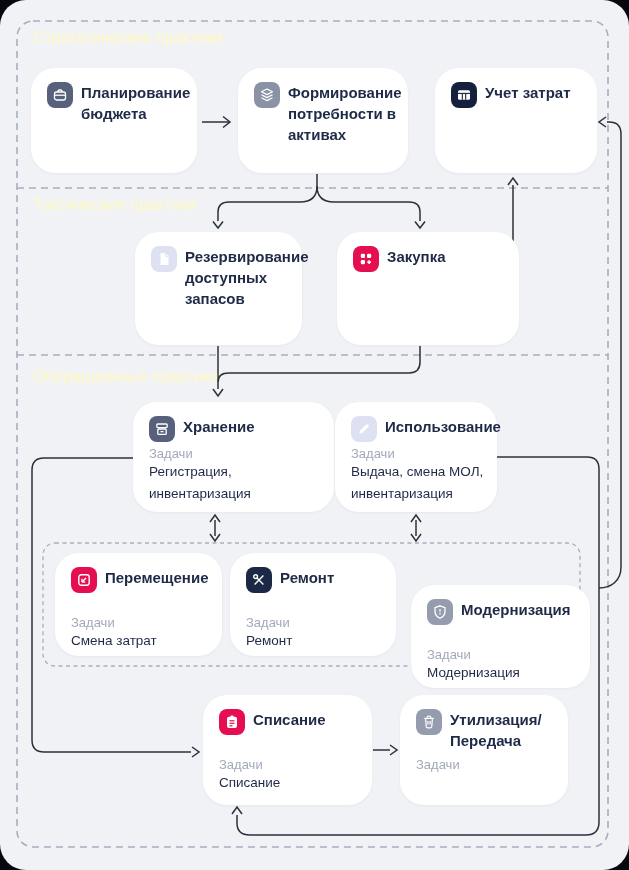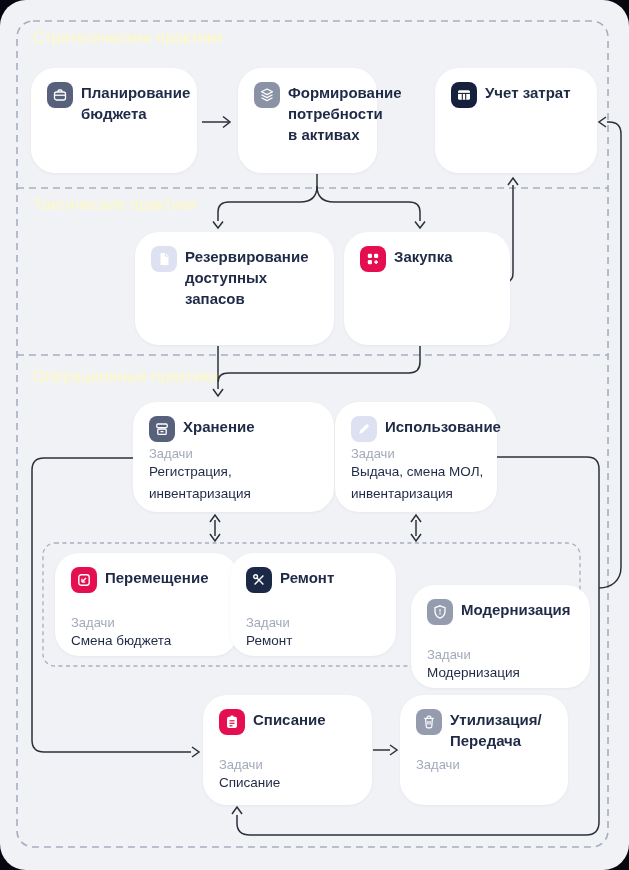--- a/index.html
+++ b/index.html
@@ -12,27 +12,27 @@
   .icon{position:absolute;left:16px;top:14px;width:26px;height:26px;border-radius:8px;
         display:flex;align-items:center;justify-content:center;}
   .title{position:absolute;left:50px;top:14px;right:8px;font-size:15px;line-height:21px;
          font-weight:700;color:#1f2a47;}
   .tlabel{position:absolute;left:16px;font-size:13px;color:#a3a9ba;}
   .tval{position:absolute;left:16px;right:10px;font-size:13.5px;line-height:22px;color:#1f2a47;}
   .tasks-high .tlabel{top:44px}.tasks-high .tval{top:59px}
   .tasks-low  .tlabel{top:62px}.tasks-low  .tval{top:77px}
   
   .c1{left:31px;top:68px;width:166px;height:105px;}
-  .c2{left:238px;top:68px;width:139px;height:105px;}
+  .c2{left:238px;top:68px;width:170px;height:105px;}
   .c3{left:435px;top:68px;width:162px;height:105px;}
-  .c4{left:135px;top:232px;width:167px;height:113px;padding-left:32px;}
-  .c5{left:344px;top:232px;width:166px;height:113px;}
+  .c4{left:135px;top:232px;width:167px;height:113px;}
+  .c5{left:337px;top:232px;width:182px;height:113px;}
   .c6{left:133px;top:402px;width:164px;height:110px;padding-left:37px;}
   .c7{left:335px;top:402px;width:162px;height:110px;}
-  .c8{left:55px;top:553px;width:167px;height:103px;padding-left:16px;}
+  .c8{left:55px;top:553px;width:167px;height:103px;}
   .c9{left:230px;top:553px;width:166px;height:103px;}
   .c10{left:411px;top:585px;width:179px;height:103px;}
   .c11{left:203px;top:695px;width:169px;height:110px;}
   .c12{left:400px;top:695px;width:168px;height:110px;text-decoration:underline;}
 </style>
 </head>
 <body>
 
 <div class="stage">
   <div class="panel"></div>
@@ -195,21 +195,21 @@
     <div class="icon" style="background: rgb(229, 14, 80);">
       <svg width="16" height="16" viewBox="0 0 16 16" fill="none" stroke="#fff" stroke-width="1.4">
         <rect x="2.8" y="2.8" width="10.4" height="10.4" rx="2.4"></rect>
         <path d="M10 6 l-4 4"></path>
           <path d="M6 10 V6.8"></path>
           <path d="M6 10 h3.2"></path>
         </svg>
     </div>
     <div class="title">Перемещение</div>
     <div class="tlabel">Задачи</div>
-    <div class="tval">Смена бюджета</div>
+    <div class="tval">Смена затрат</div>
   </div>
 
   <div class="card c9 tasks-low">
     <div class="icon" style="background: rgb(27, 41, 70);">
       <svg width="16" height="16" viewBox="0 0 16 16" fill="none" stroke="#fff" stroke-width="1.4">
         <circle cx="4.6" cy="4.6" r="1.9"></circle>
           <path d="M6 6 l6.4 6.4"></path>
           <path d="M12.4 3.6 L3.6 12.4"></path>
         </svg>
     </div>

